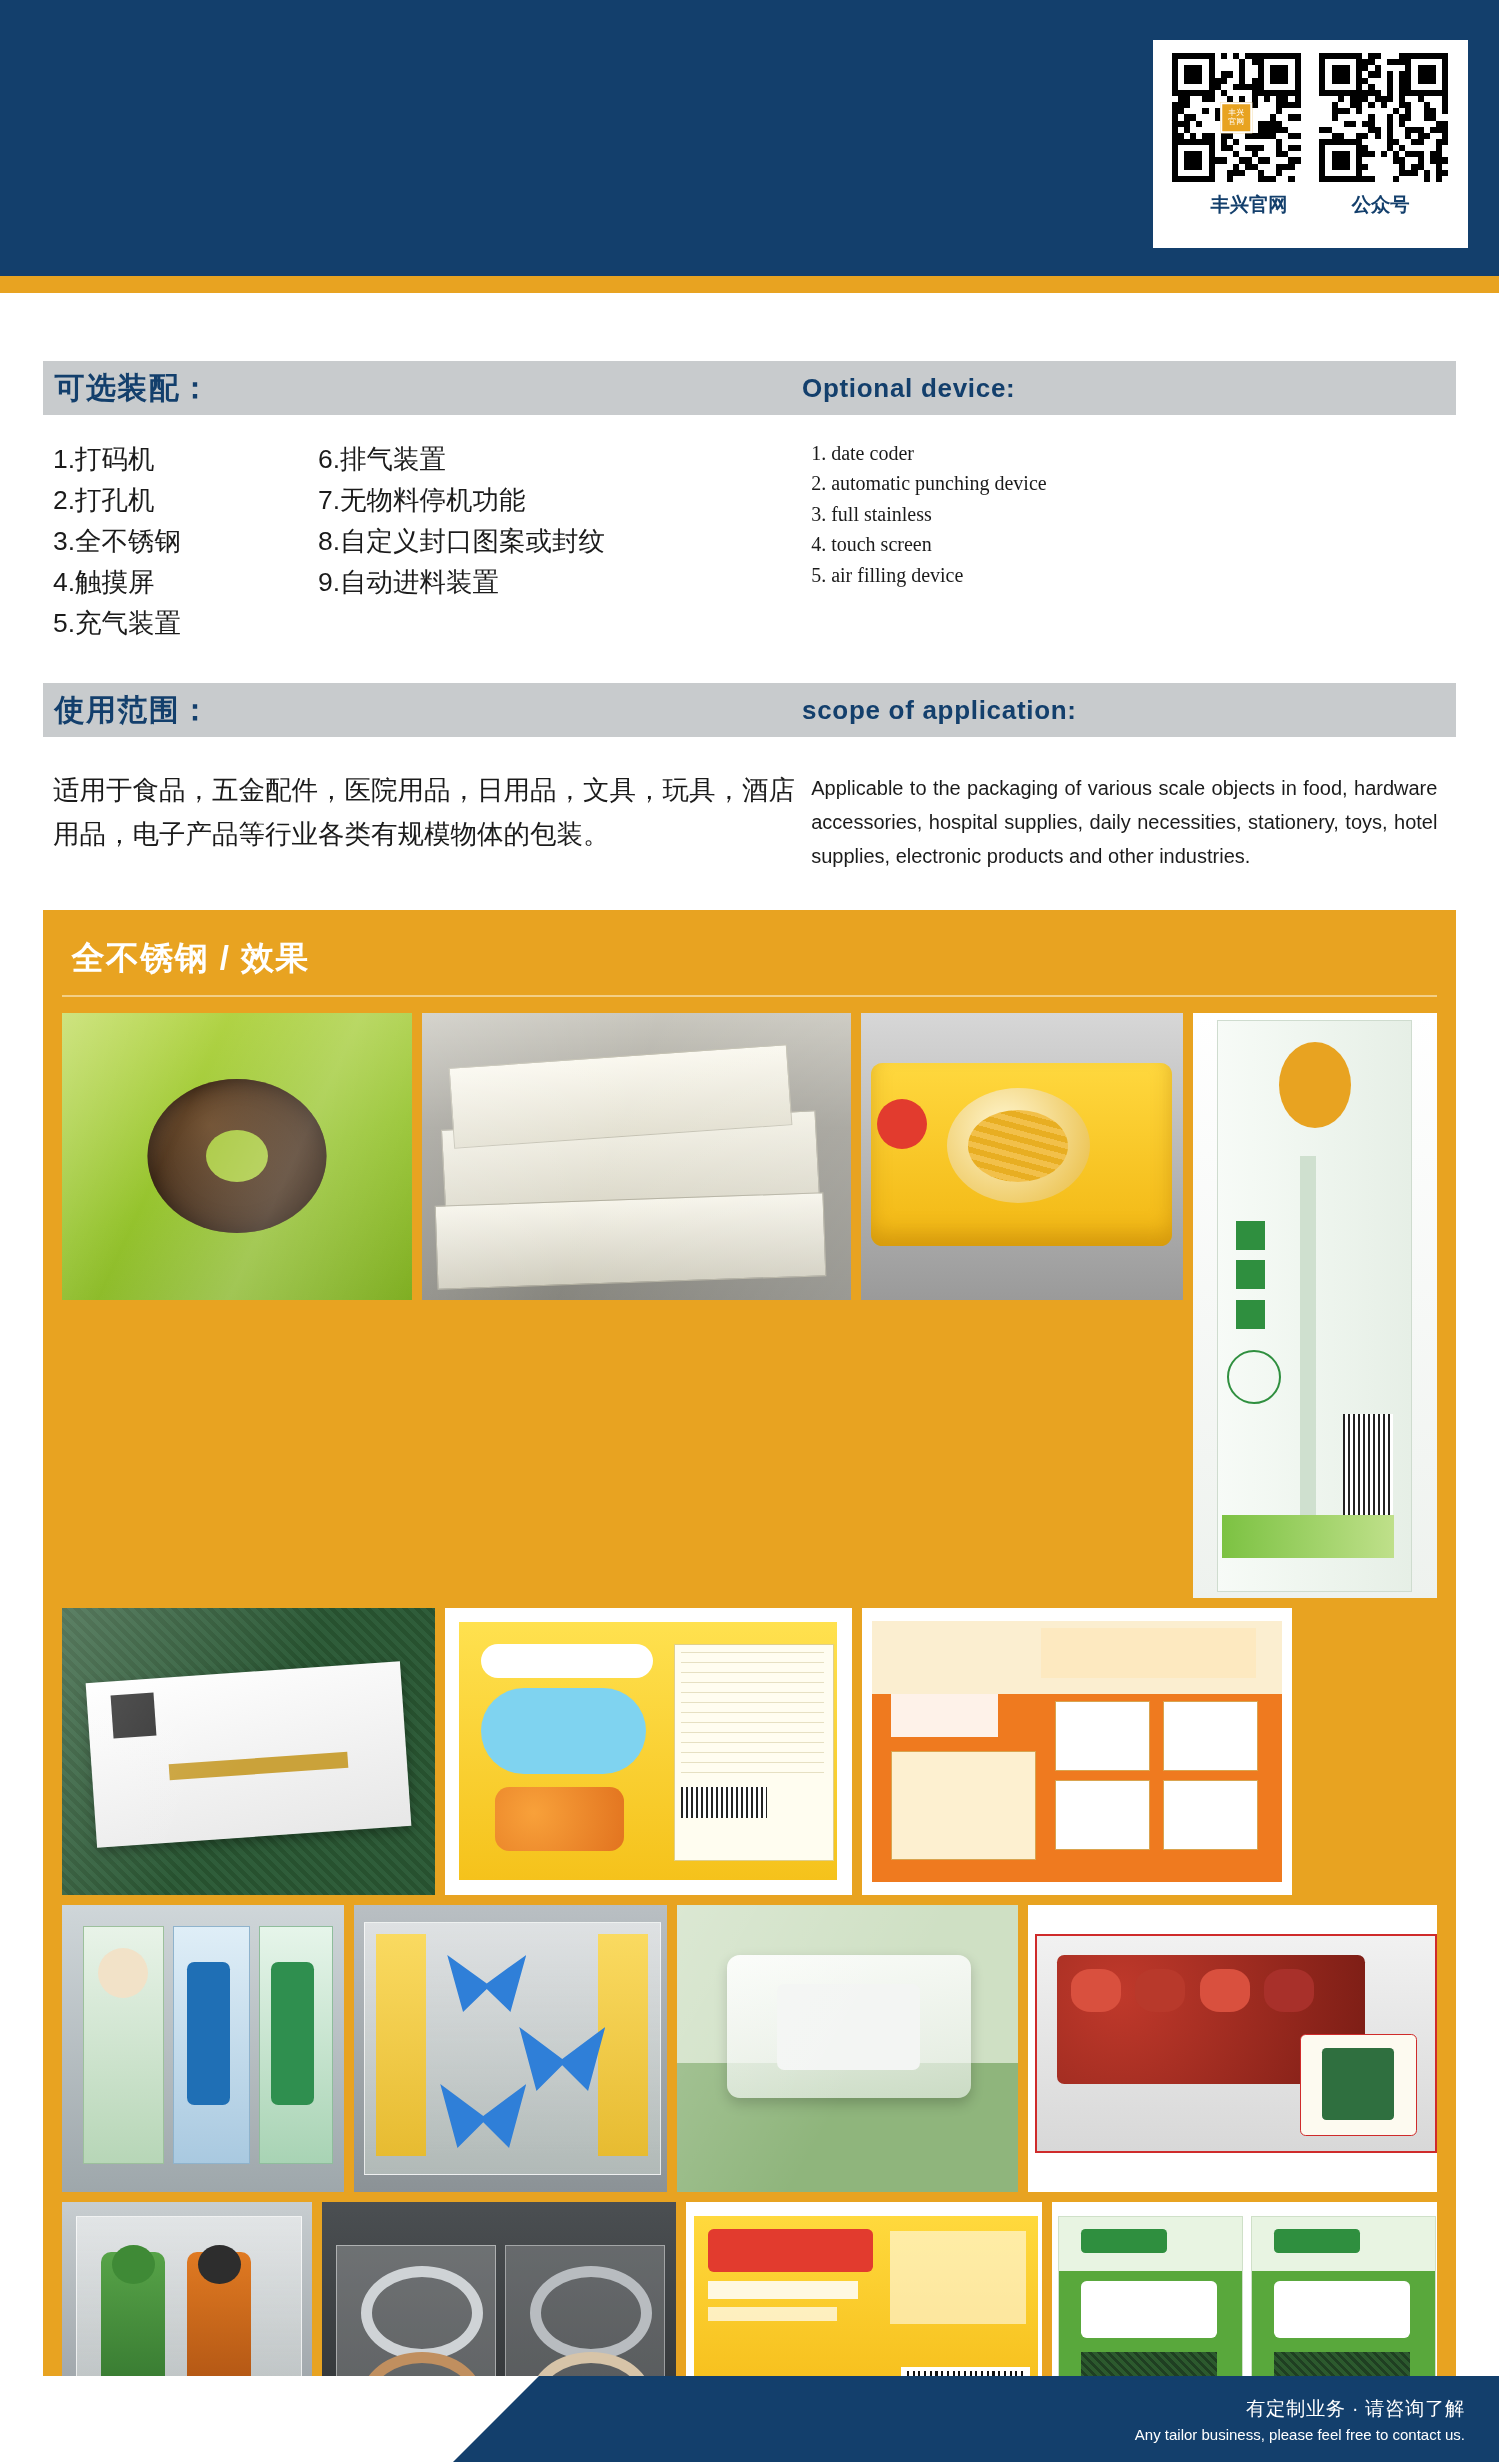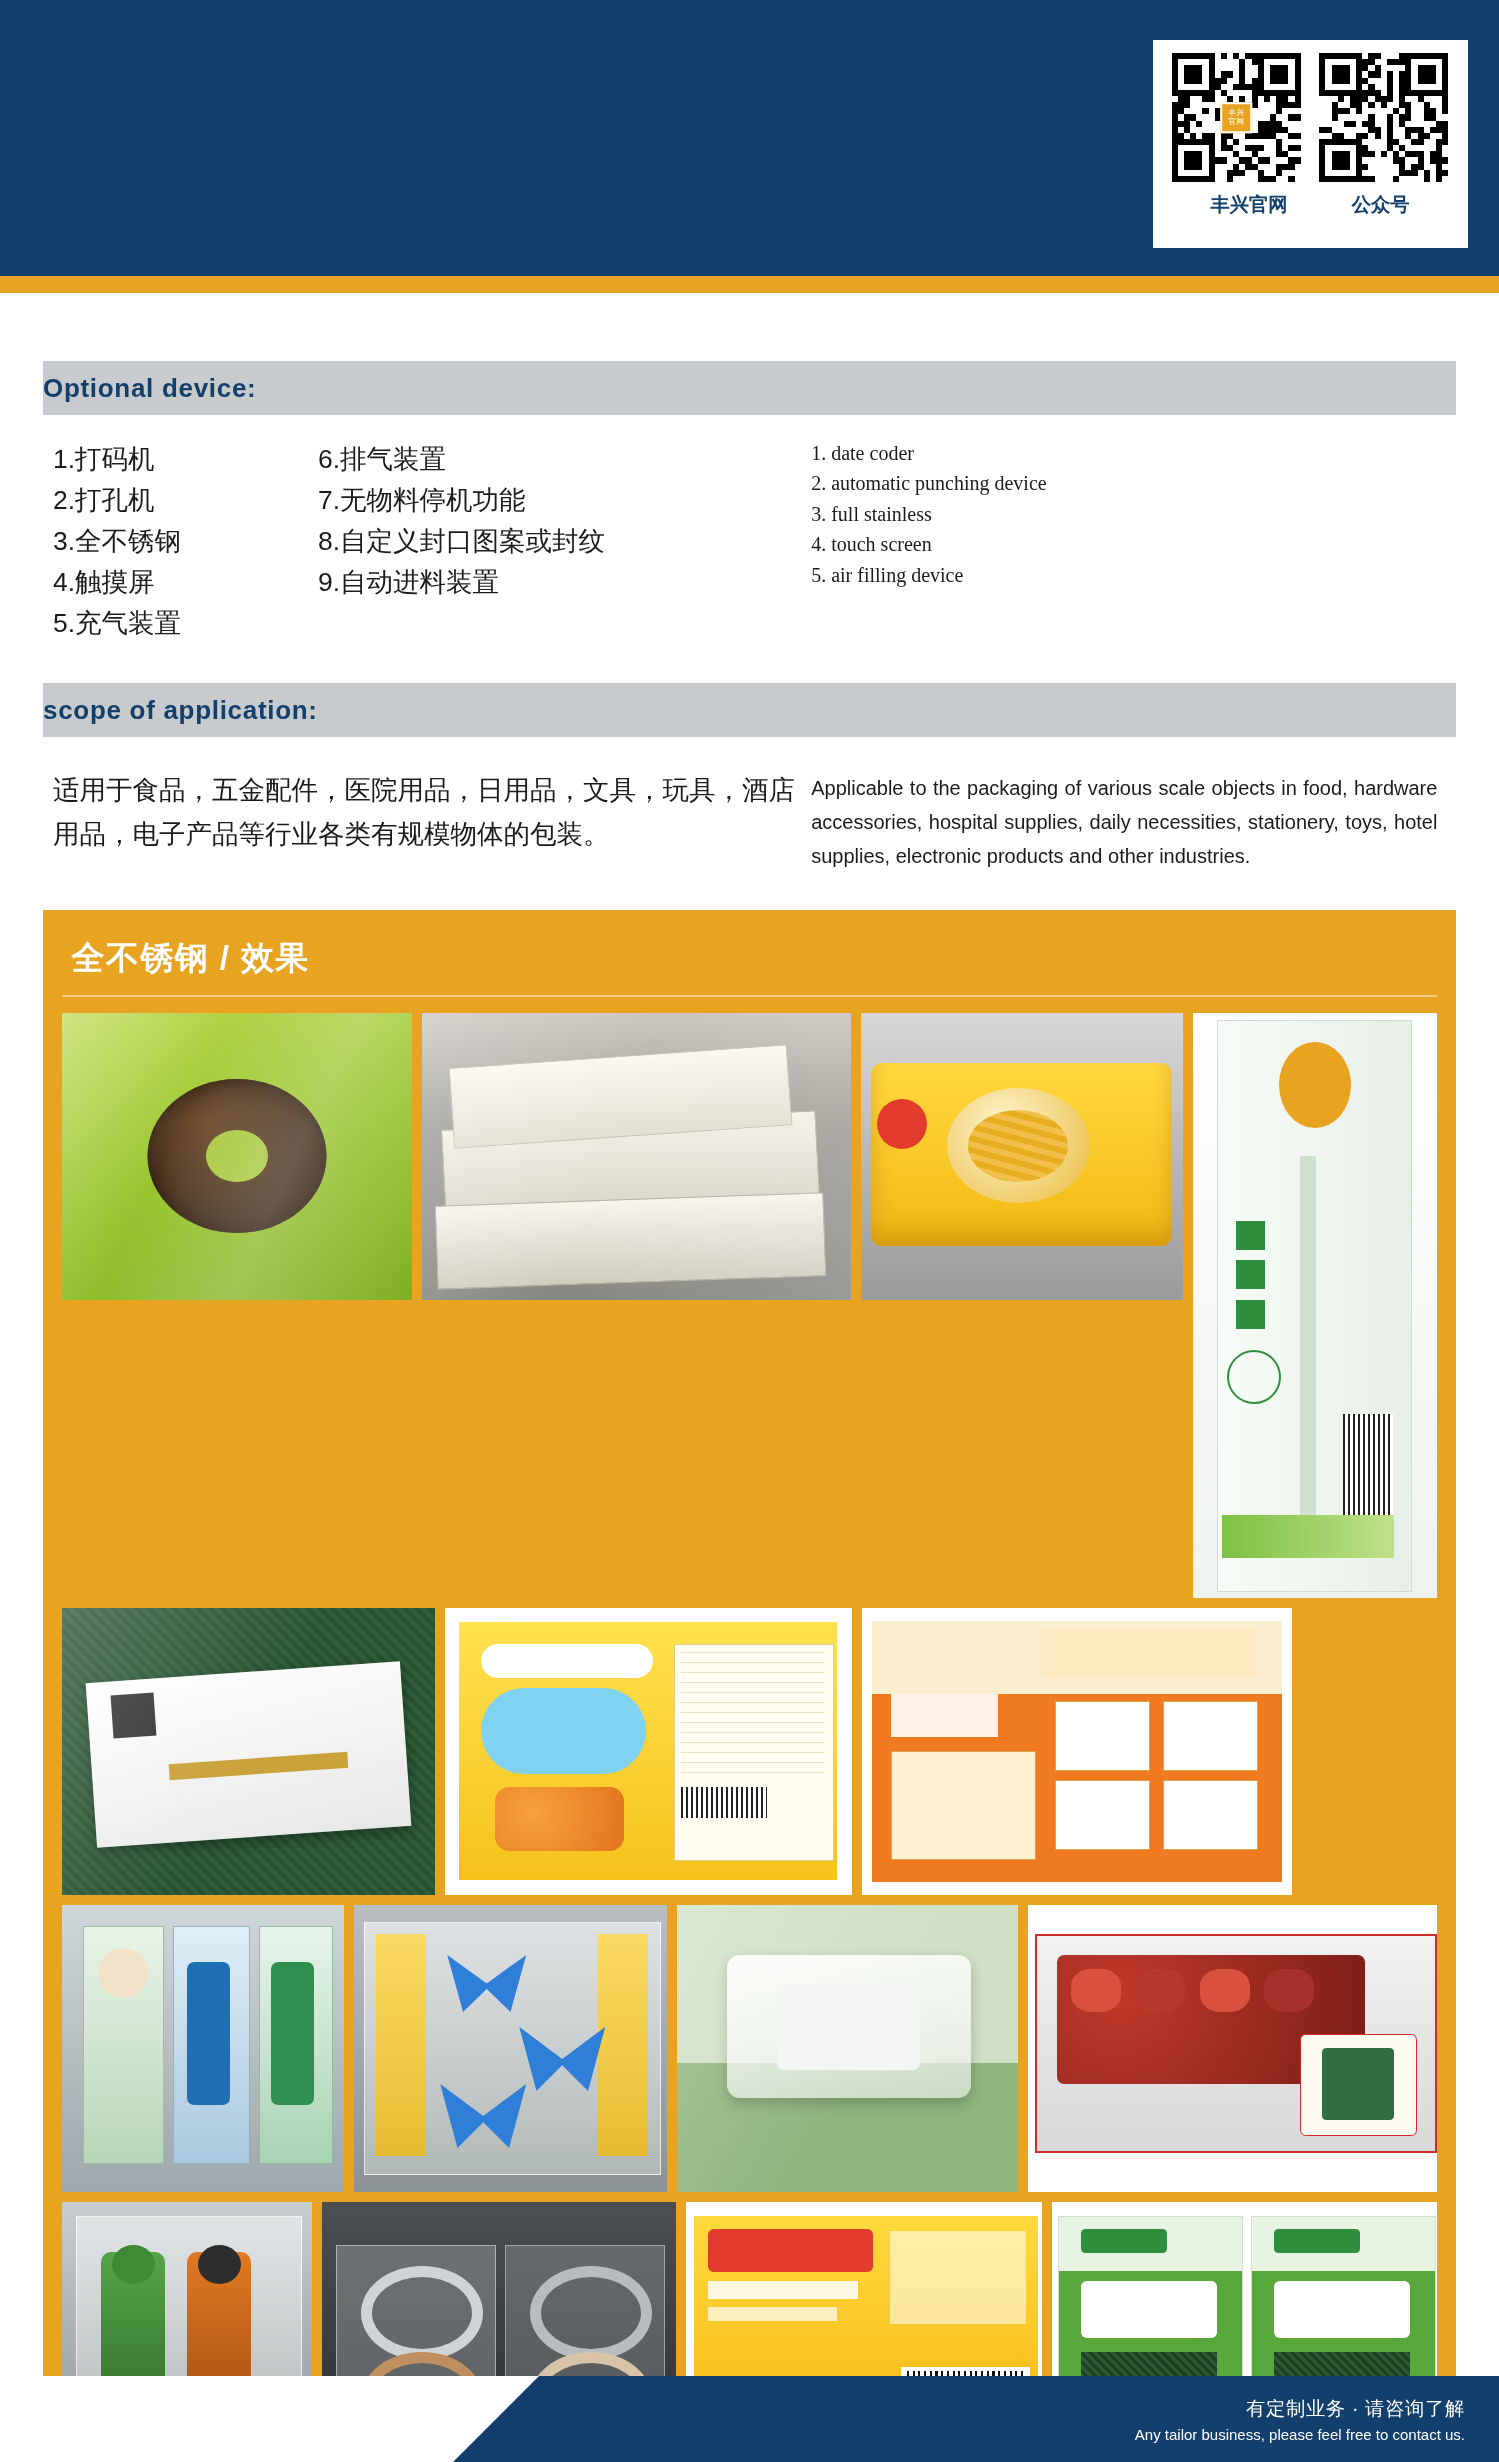--- a/index.html
+++ b/index.html
@@ -1155,20 +1155,23 @@
     </div>
   </div>
 </div>
 <div class="header-accent"></div>
 
 <div class="content">
 
   <div class="bar-spacer-top"></div>
 
   <div class="section-bar">
+    <div class="bar-left">
+      <span class="bar-zh">可选装配：</span>
+    </div>
     <div>
       <span class="bar-en">Optional device:</span>
     </div>
   </div>
 
   <div class="two-col">
     <div class="col-left">
       <div class="opt-zh-cols">
         <ol class="zh-col-1">
           <li>1.打码机</li>
@@ -1192,20 +1195,23 @@
           <li>2. automatic punching device</li>
           <li>3. full stainless</li>
           <li>4. touch screen</li>
           <li>5. air filling device</li>
         </ol>
       </div>
     </div>
   </div>
 
   <div class="section-bar" style="margin-top:39px;">
+    <div class="bar-left">
+      <span class="bar-zh">使用范围：</span>
+    </div>
     <div>
       <span class="bar-en">scope of application:</span>
     </div>
   </div>
 
   <div class="two-col">
     <div class="col-left">
       <div class="scope-zh">适用于食品，五金配件，医院用品，日用品，文具，玩具，酒店用品，电子产品等行业各类有规模物体的包装。</div>
     </div>
     <div class="col-right">

